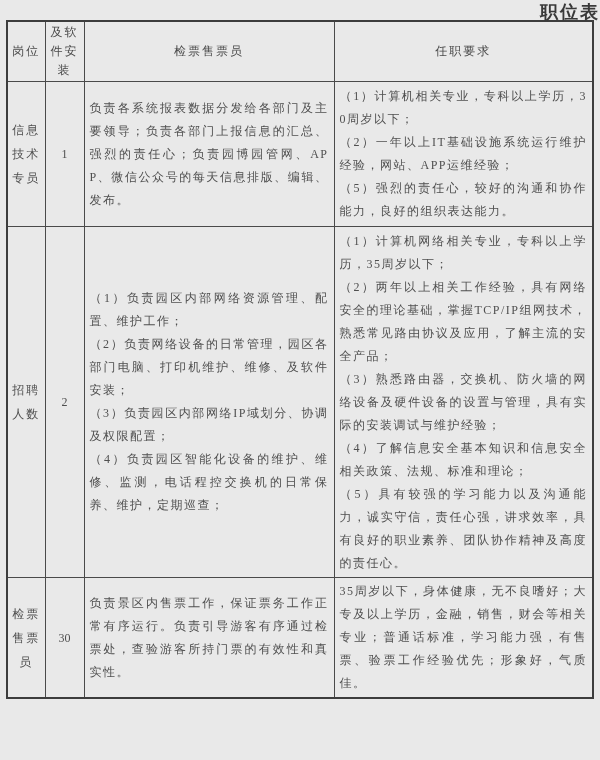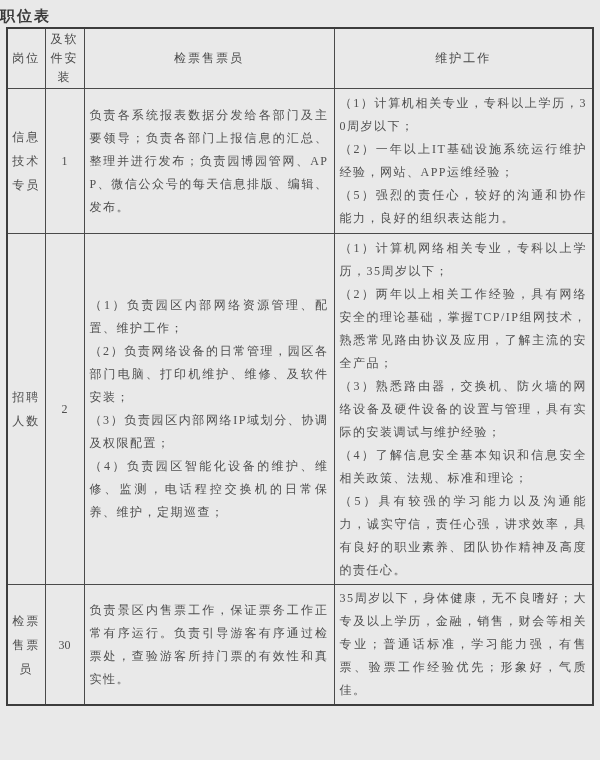--- a/index.html
+++ b/index.html
@@ -5,23 +5,22 @@
   html,body{margin:0;padding:0;}
   body{
     width:600px;height:760px;
     background:#e9e9e9;
     font-family:"Liberation Serif","DejaVu Serif",serif;
     color:#4f4f4f;
     overflow:hidden;
   }
   .doc-title{
     height:20px;
-    padding-top:7px;
-    text-align:left;
-    font-size:15px;
+    text-align:right;
+    font-size:18px;
     font-weight:bold;
     letter-spacing:2px;
     color:#3a3a3a;
   }
   table.job-table{
     width:586px;
     margin:0 auto;
     border-collapse:collapse;
     table-layout:fixed;
     border:2px solid #3d3d3d;
@@ -81,26 +80,26 @@
     <col class="c-pos">
     <col class="c-num">
     <col class="c-duty">
     <col class="c-req">
   </colgroup>
   <tbody>
     <tr class="row-header">
       <th>岗位</th>
       <th>及软件安装</th>
       <th>检票售票员</th>
-      <th>维护工作</th>
+      <th>任职要求</th>
     </tr>
     <tr class="row-1">
       <td class="cell-pos">信息技术专员</td>
       <td class="cell-num">1</td>
-      <td class="cell-duty">负责各系统报表数据分发给各部门及主要领导；负责各部门上报信息的汇总、整理并进行发布；负责园博园管网、APP、微信公众号的每天信息排版、编辑、发布。</td>
+      <td class="cell-duty">负责各系统报表数据分发给各部门及主要领导；负责各部门上报信息的汇总、强烈的责任心；负责园博园管网、APP、微信公众号的每天信息排版、编辑、发布。</td>
       <td class="cell-req">（1）计算机相关专业，专科以上学历，30周岁以下；
 （2）一年以上IT基础设施系统运行维护经验，网站、APP运维经验；
 （5）强烈的责任心，较好的沟通和协作能力，良好的组织表达能力。</td>
     </tr>
     <tr class="row-2">
       <td class="cell-pos">招聘人数</td>
       <td class="cell-num">2</td>
       <td class="cell-duty">（1）负责园区内部网络资源管理、配置、维护工作；
 （2）负责网络设备的日常管理，园区各部门电脑、打印机维护、维修、及软件安装；
 （3）负责园区内部网络IP域划分、协调及权限配置；

